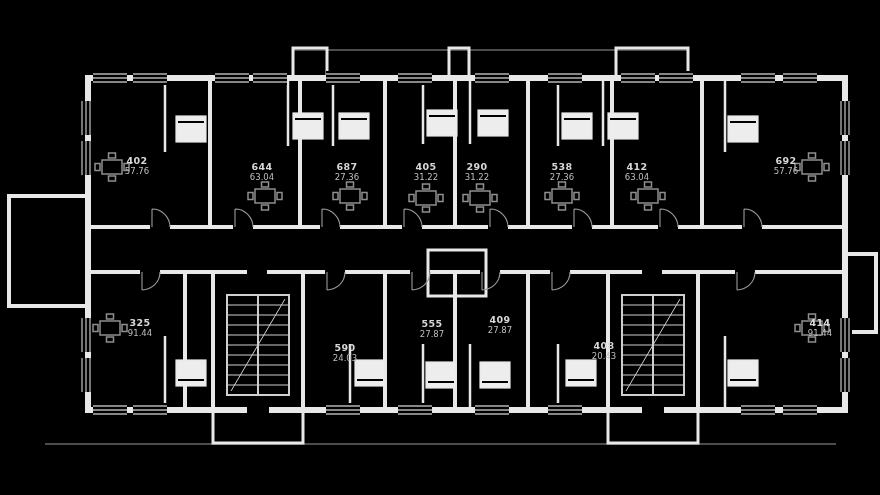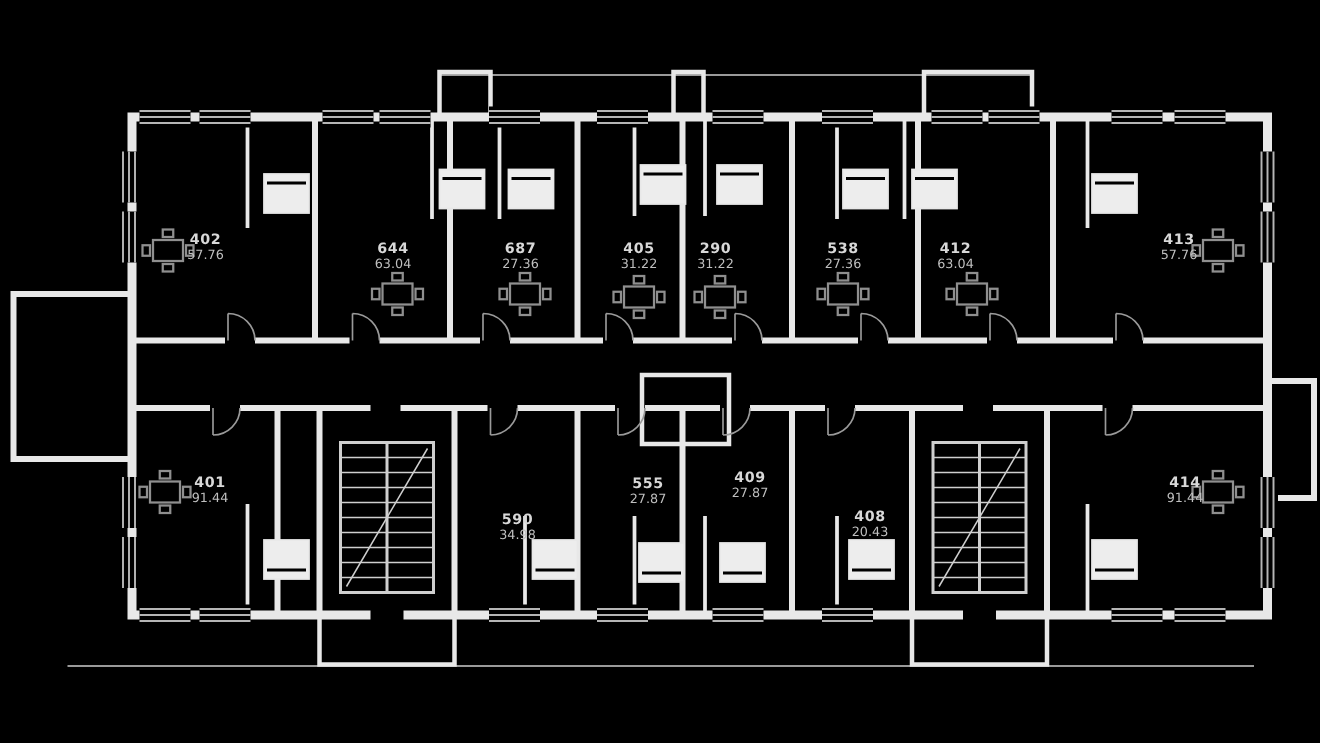--- a/index.html
+++ b/index.html
@@ -204,41 +204,41 @@
   </div>
   <div class="apt-label" style="left:562px;top:172px">
     <div class="num">538</div>
     <div class="area">27.36</div>
   </div>
   <div class="apt-label" style="left:637px;top:172px">
     <div class="num">412</div>
     <div class="area">63.04</div>
   </div>
   <div class="apt-label" style="left:786px;top:166px">
-    <div class="num">413</div>
+    <div class="num">692</div>
     <div class="area">57.76</div>
   </div>
   <div class="apt-label" style="left:140px;top:328px">
-    <div class="num">401</div>
+    <div class="num">325</div>
     <div class="area">91.44</div>
   </div>
   <div class="apt-label" style="left:345px;top:353px">
     <div class="num">590</div>
-    <div class="area">34.98</div>
+    <div class="area">24.03</div>
   </div>
   <div class="apt-label" style="left:432px;top:329px">
     <div class="num">555</div>
     <div class="area">27.87</div>
   </div>
   <div class="apt-label" style="left:500px;top:325px">
     <div class="num">409</div>
     <div class="area">27.87</div>
   </div>
-  <div class="apt-label" style="left:580px;top:351px">
+  <div class="apt-label" style="left:604px;top:351px">
     <div class="num">408</div>
     <div class="area">20.43</div>
   </div>
-  <div class="apt-label" style="left:790px;top:328px">
+  <div class="apt-label" style="left:820px;top:328px">
     <div class="num">414</div>
     <div class="area">91.44</div>
   </div>
 
 </div>
 
 </body></html>

